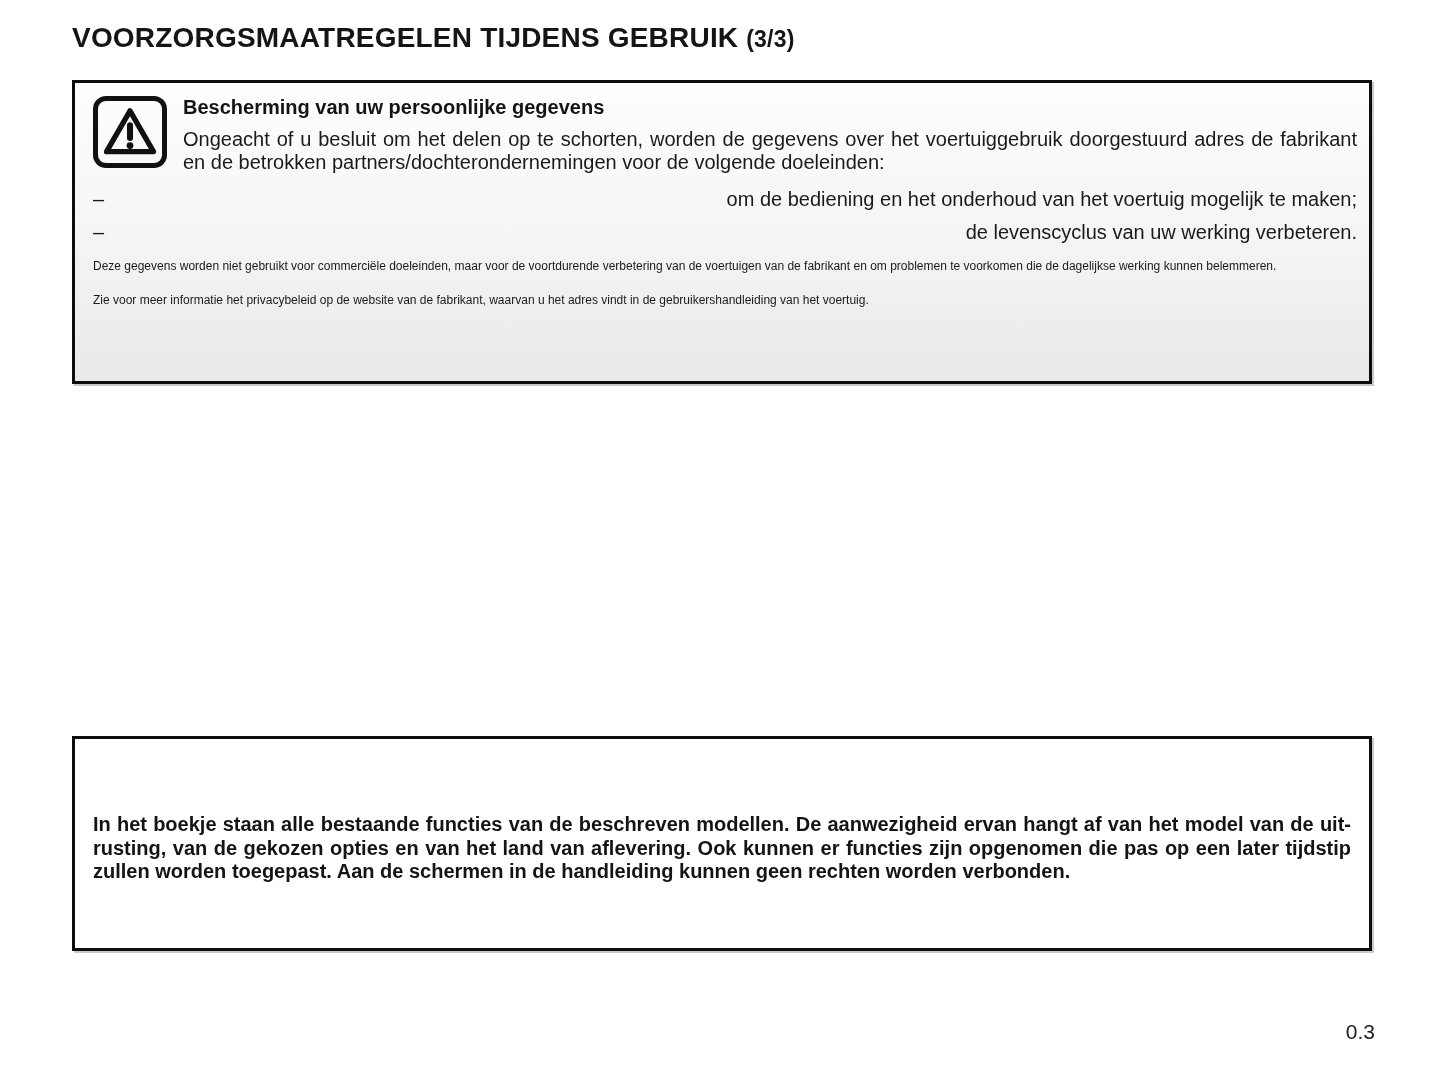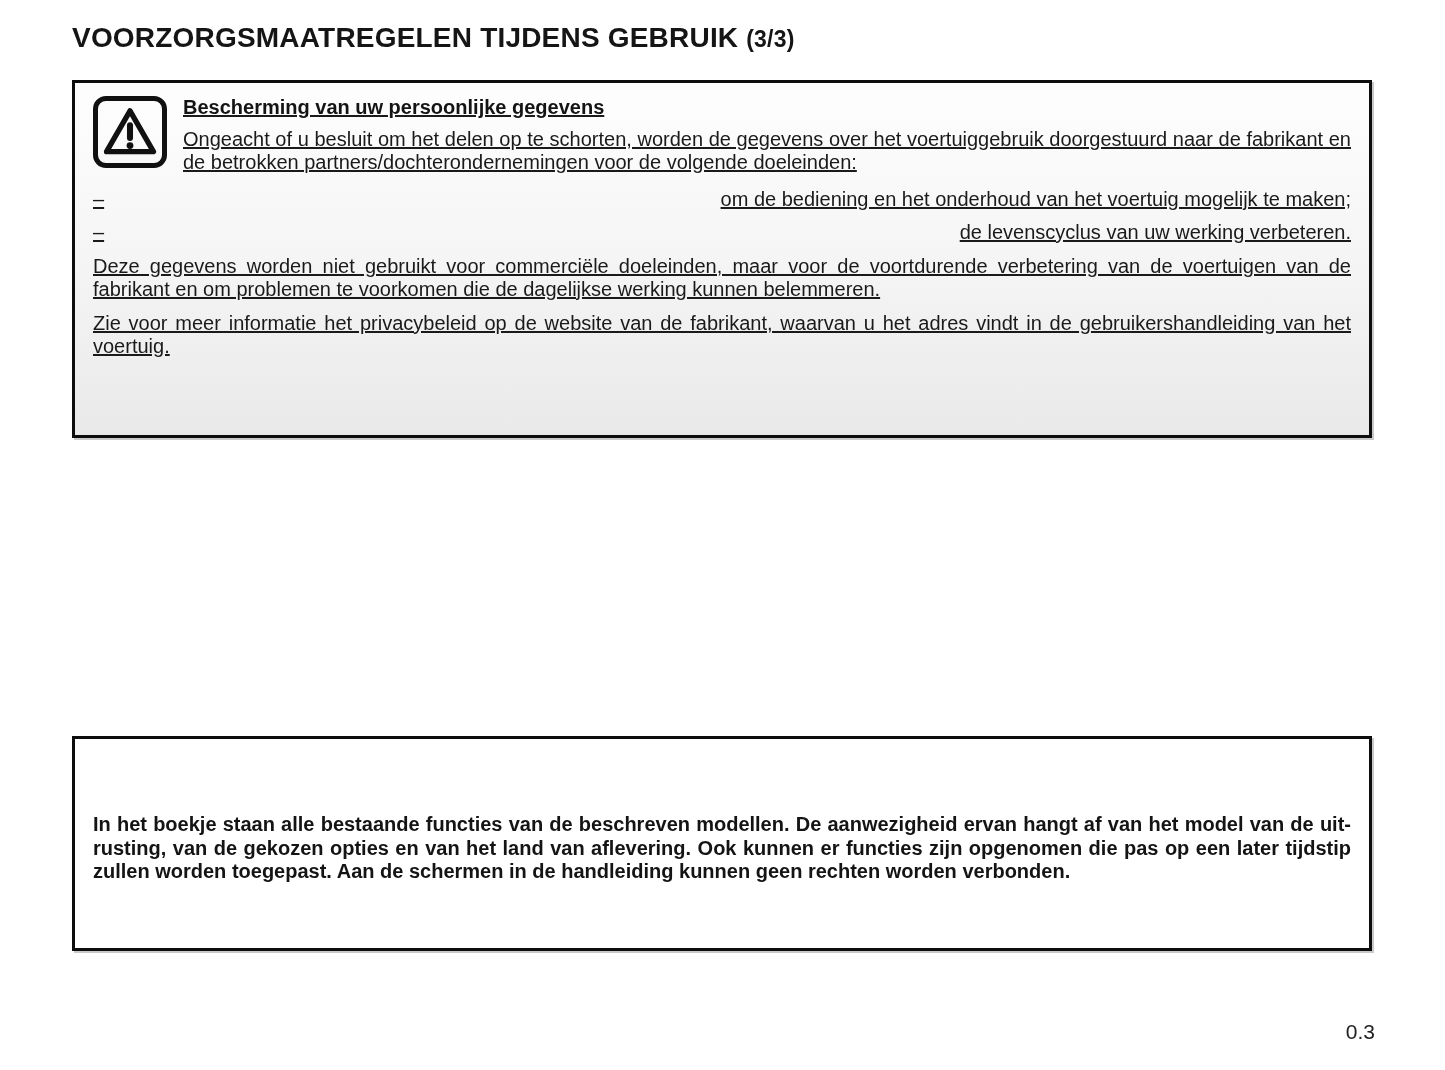--- a/index.html
+++ b/index.html
@@ -13,26 +13,25 @@
 
   .page-title {
     position: absolute; left: 72px; top: 22px;
     font-size: 28px; font-weight: bold; letter-spacing: 0.2px;
     white-space: nowrap; color: #151515;
   }
   .page-title .suffix { font-size: 23px; }
 
   .privacy-box {
     position: absolute; left: 72px; top: 80px;
-    width: 1300px; height: 358px;
+    width: 1300px; height: 304px;
     border: 3px solid #0d0d0d;
     background: linear-gradient(180deg, #fefefe 0%, #f4f4f4 55%, #e9e9e9 100%);
     box-shadow: 2px 2px 0 #c9c9c9;
-    padding: 12px 18px 0 18px;
-    text-decoration: underline;
+    padding: 12px 12px 0 18px;
   }
 
   .privacy-header { display: flex; align-items: flex-start; }
   .warn-icon-box {
     flex: 0 0 auto;
     width: 74px; height: 72px;
     border: 5px solid #111;
     border-radius: 13px;
     margin: 1px 16px 0 0;
     display: flex; align-items: center; justify-content: center;
@@ -40,21 +39,21 @@
   }
   .header-text { flex: 1 1 auto; }
   .privacy-heading { font-size: 20px; font-weight: bold; line-height: 24px; margin-bottom: 9px; color: #141414; }
   .privacy-intro { font-size: 20px; line-height: 23px; text-align: justify; }
 
   .bullet-list { margin-top: 14px; }
   .bullet-row { display: flex; margin-bottom: 10px; font-size: 20px; line-height: 23px; }
   .bullet-dash { flex: 0 0 28px; }
   .bullet-text { flex: 1 1 auto; text-align: right; }
 
-  .privacy-par { margin-top: 11px; font-size: 20px; line-height: 23px; text-align: justify; }
+  .privacy-par { margin-top: 11px; font-size: 12px; line-height: 23px; text-align: justify; }
 
   .notice-box {
     position: absolute; left: 72px; top: 736px;
     width: 1300px; height: 215px;
     border: 3px solid #0d0d0d;
     background: #ffffff;
     box-shadow: 2px 2px 0 #c9c9c9;
     padding: 74px 18px 0 18px;
   }
   .notice-text {
@@ -79,21 +78,21 @@
     <div class="privacy-header">
       <div class="warn-icon-box">
         <svg width="58" height="56" viewBox="0 0 76 74" aria-hidden="true">
           <path d="M38 9 L69 63 L7 63 Z" fill="none" stroke="#111" stroke-width="7" stroke-linejoin="round"></path>
           <path d="M38 28 L38 45" stroke="#111" stroke-width="8" stroke-linecap="round"></path>
           <circle cx="38" cy="55" r="4.5" fill="#111"></circle>
         </svg>
       </div>
       <div class="header-text">
         <div class="privacy-heading">Bescherming van uw persoonlijke gegevens</div>
-        <div class="privacy-intro">Ongeacht of u besluit om het delen op te schorten, worden de gegevens over het voertuiggebruik doorgestuurd naar de fabrikant en de betrokken partners/dochterondernemingen voor de volgende doeleinden:</div>
+        <div class="privacy-intro">Ongeacht of u besluit om het delen op te schorten, worden de gegevens over het voertuiggebruik doorgestuurd adres de fabrikant en de betrokken partners/dochterondernemingen voor de volgende doeleinden:</div>
       </div>
     </div>
 
     <div class="bullet-list">
       <div class="bullet-row">
         <span class="bullet-dash">–</span>
         <span class="bullet-text">om de bediening en het onderhoud van het voertuig mogelijk te maken;</span>
       </div>
       <div class="bullet-row">
         <span class="bullet-dash">–</span>

